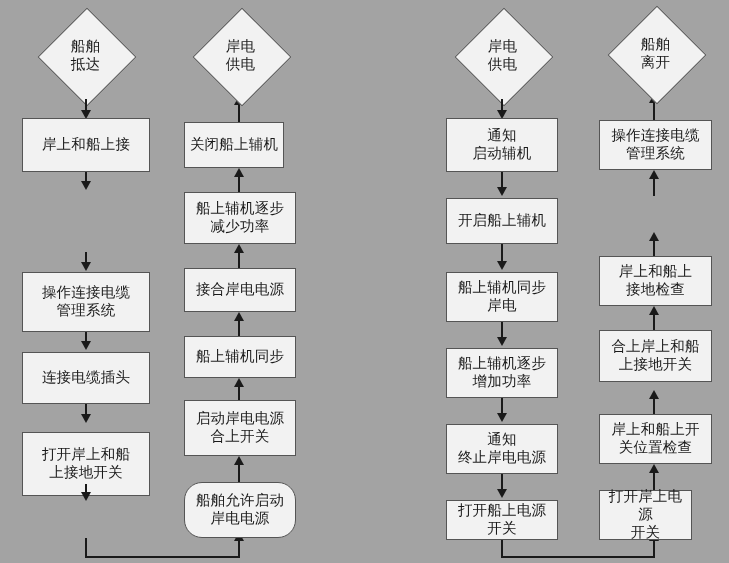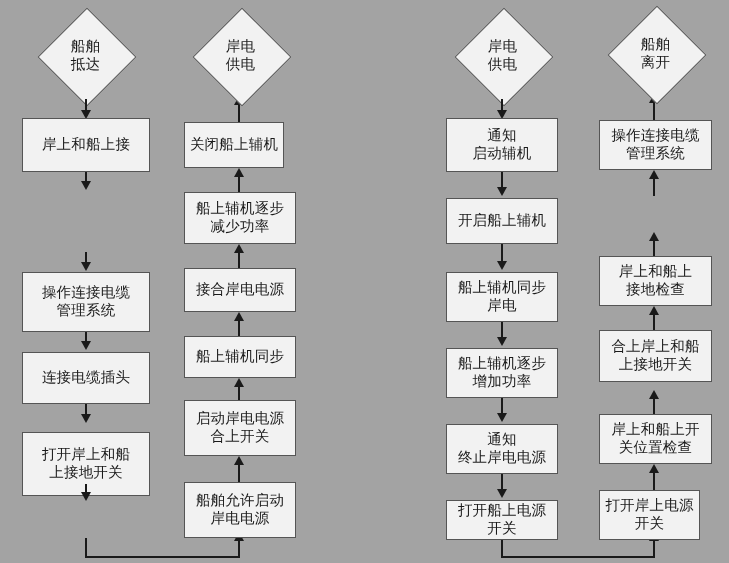--- a/index.html
+++ b/index.html
@@ -141,21 +141,21 @@
   </div>
   <div class="conn v" style="left:85px; top:484px; height:9px;"></div>
   <div class="arrow down" style="left:81px; top:492px;"></div>
 
 
   <div class="conn v" style="left:85px; top:538px; height:19px;"></div>
   <div class="conn h" style="left:85px; top:556px; width:155px;"></div>
   <div class="conn v" style="left:238px; top:540px; height:17px;"></div>
   <div class="arrow up" style="left:234px; top:532px;"></div>
 
-  <div class="node" style="left:184px; top:482px; width:112px; height:56px;">
+  <div class="node" style="left:184px; top:482px; width:112px; height:56px;border-radius:18px;">
     <span>船舶允许启动
 岸电电源</span>
   </div>
   <div class="conn v" style="left:238px; top:464px; height:18px;"></div>
   <div class="arrow up" style="left:234px; top:456px;"></div>
 
   <div class="node" style="left:184px; top:400px; width:112px; height:56px;">
     <span>启动岸电电源
 合上开关</span>
   </div>
@@ -238,21 +238,21 @@
   <div class="node" style="left:446px; top:500px; width:112px; height:40px;">
     <span>打开船上电源
 开关</span>
   </div>
 
   <div class="conn v" style="left:501px; top:540px; height:17px;"></div>
   <div class="conn h" style="left:501px; top:556px; width:154px;"></div>
   <div class="conn v" style="left:653px; top:540px; height:17px;"></div>
   <div class="arrow up" style="left:649px; top:532px;"></div>
 
-  <div class="node" style="left:599px; top:490px; width:101px; height:50px;">
+  <div class="node" style="left:599px; top:490px; width:93px; height:50px;">
     <span>打开岸上电源
 开关</span>
   </div>
   <div class="conn v" style="left:653px; top:472px; height:18px;"></div>
   <div class="arrow up" style="left:649px; top:464px;"></div>
 
   <div class="node" style="left:599px; top:414px; width:113px; height:50px;">
     <span>岸上和船上开
 关位置检查</span>
   </div>

